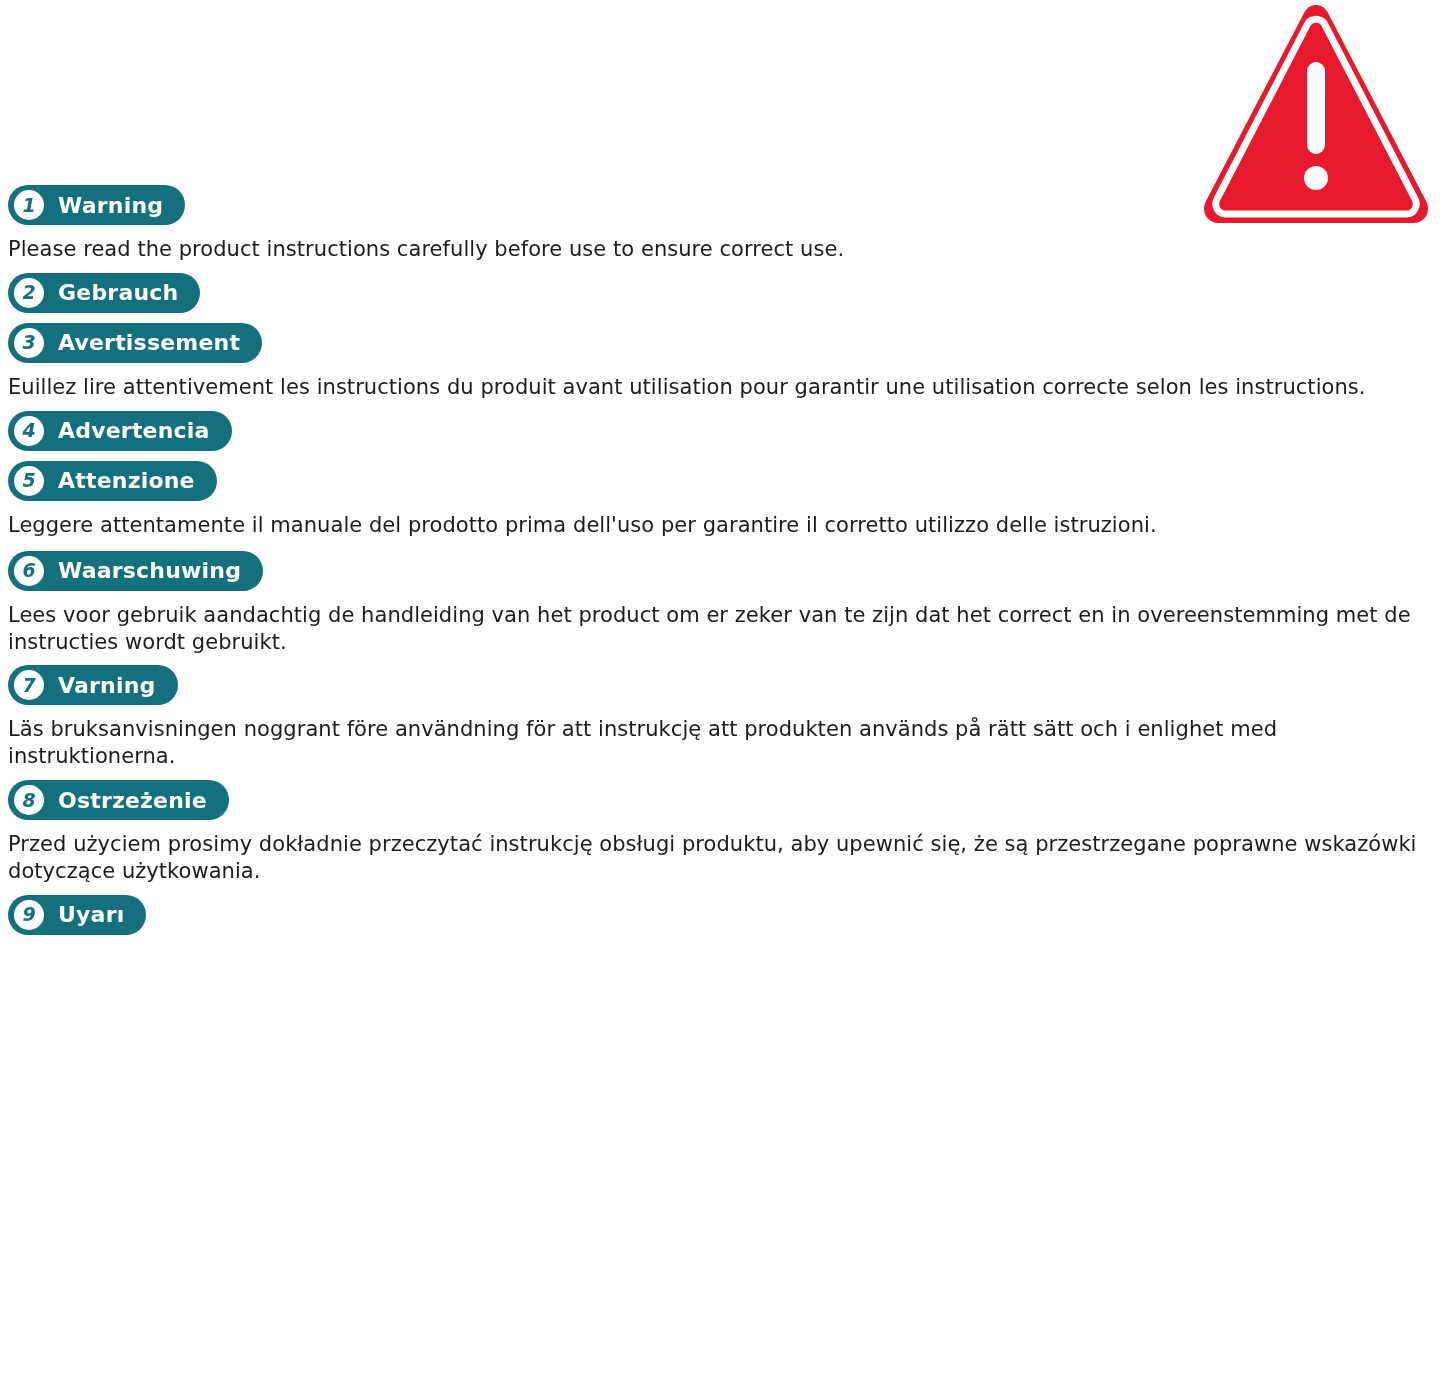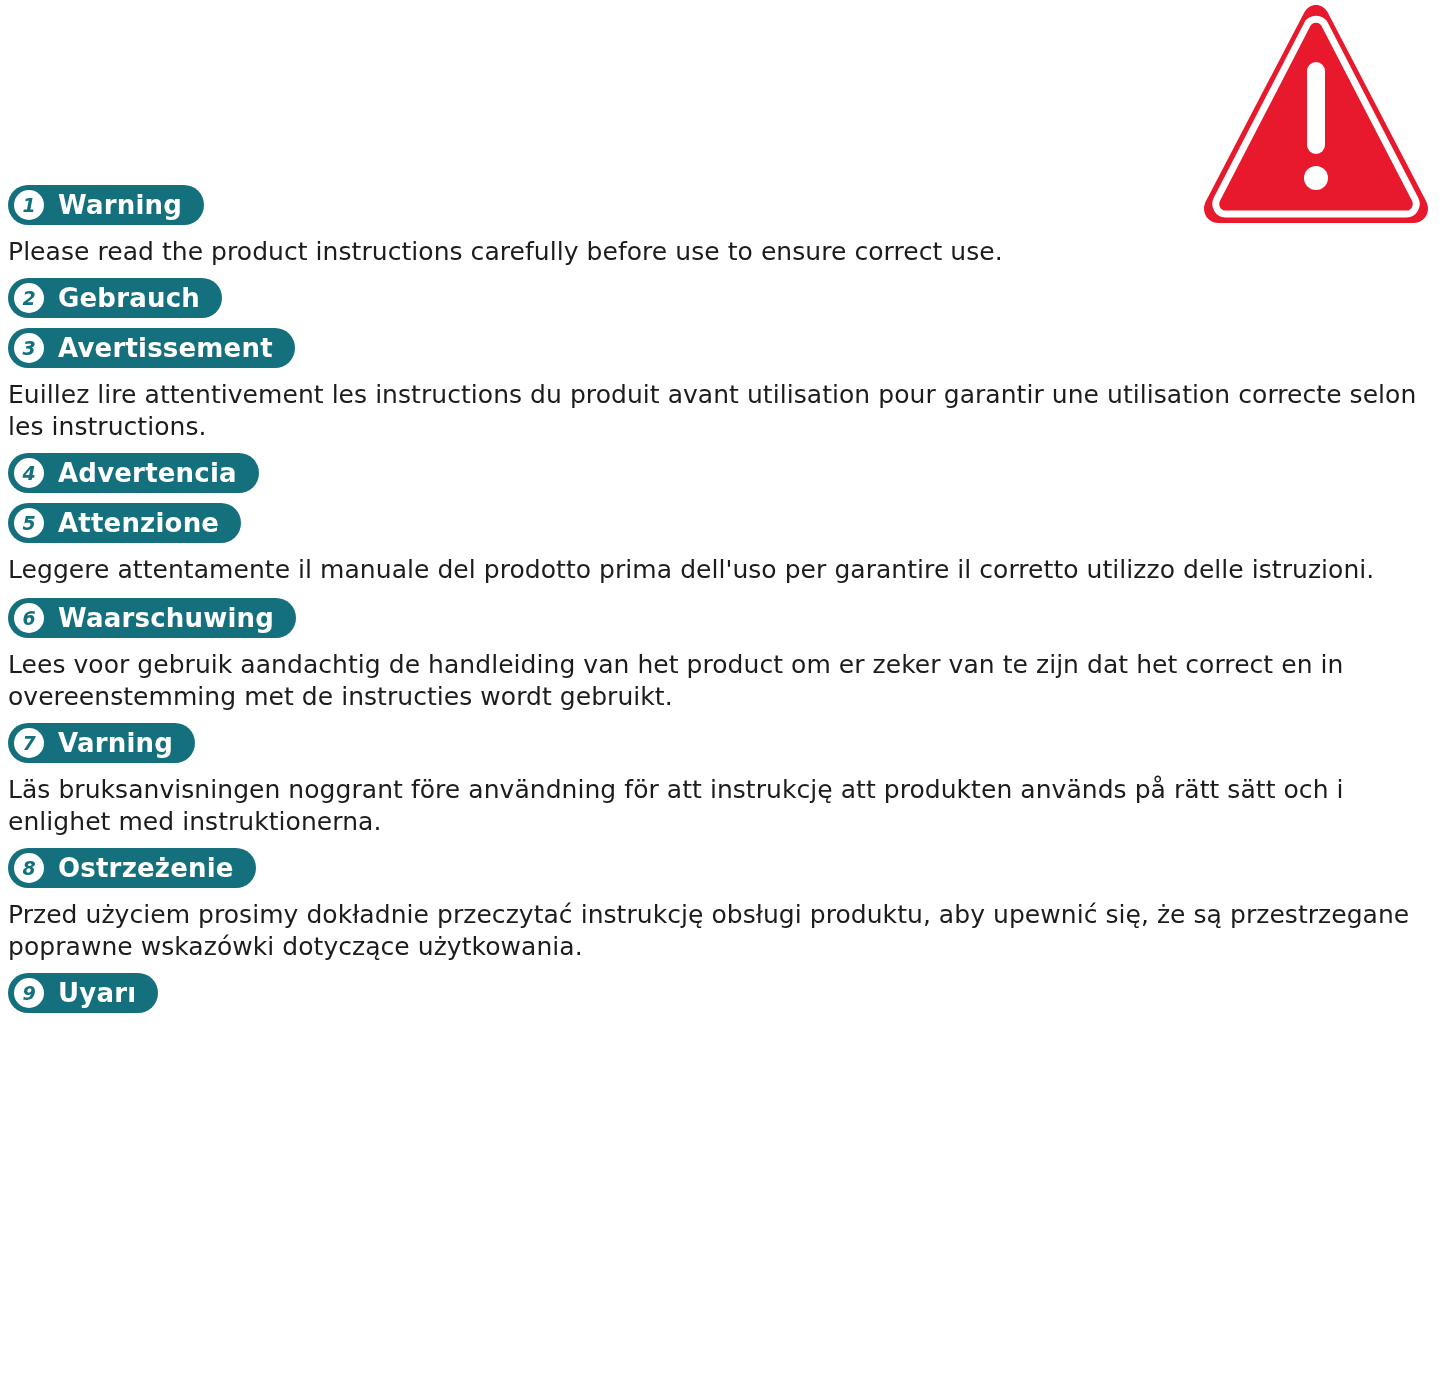--- a/index.html
+++ b/index.html
@@ -73,29 +73,29 @@
     font-size: 19px;
     display: flex;
     align-items: center;
     justify-content: center;
     line-height: 1;
     box-sizing: border-box;
   }
 
   .tag-label {
     color: #ffffff;
-    font-size: 26px;
+    font-size: 22px;
     font-weight: bold;
     margin-left: 14px;
     white-space: nowrap;
     letter-spacing: 0.2px;
   }
 
   .body-text {
-    font-size: 25px;
+    font-size: 21px;
     line-height: 1.28;
     color: #1c1c1c;
     margin: 11px 0 0 0;
     max-width: 1420px;
     letter-spacing: 0.05px;
   }
 
   .gap-sm { height: 2px; }
 </style>
 </head>

